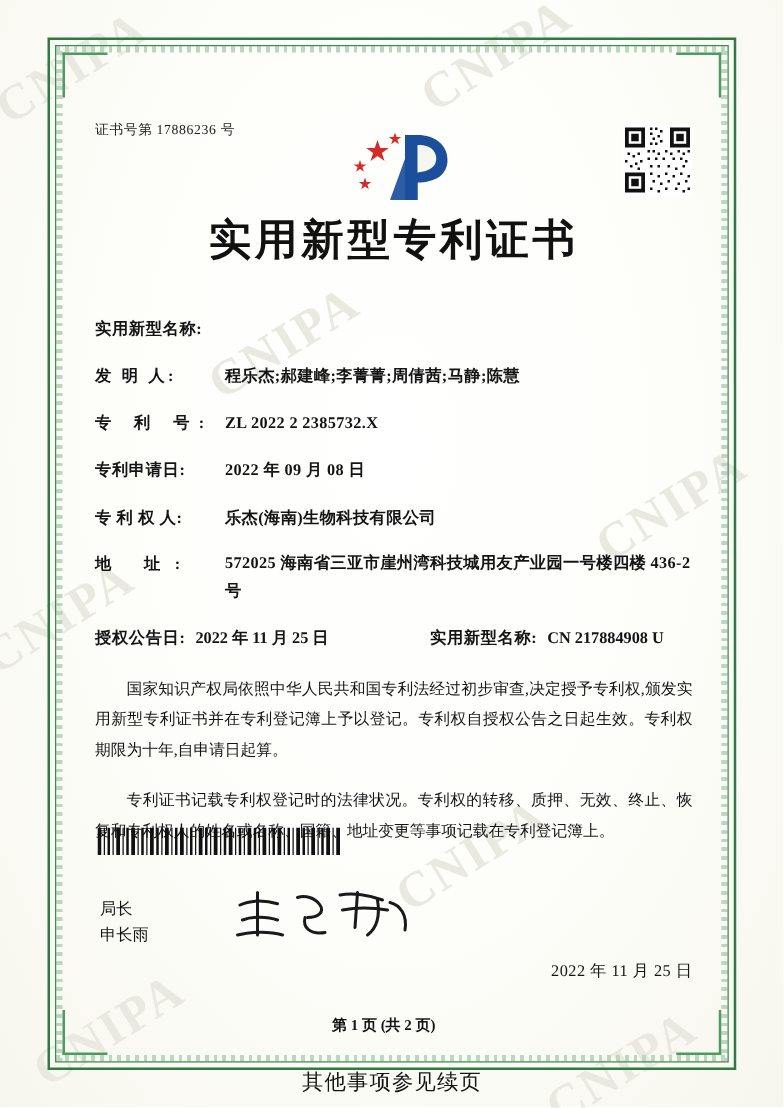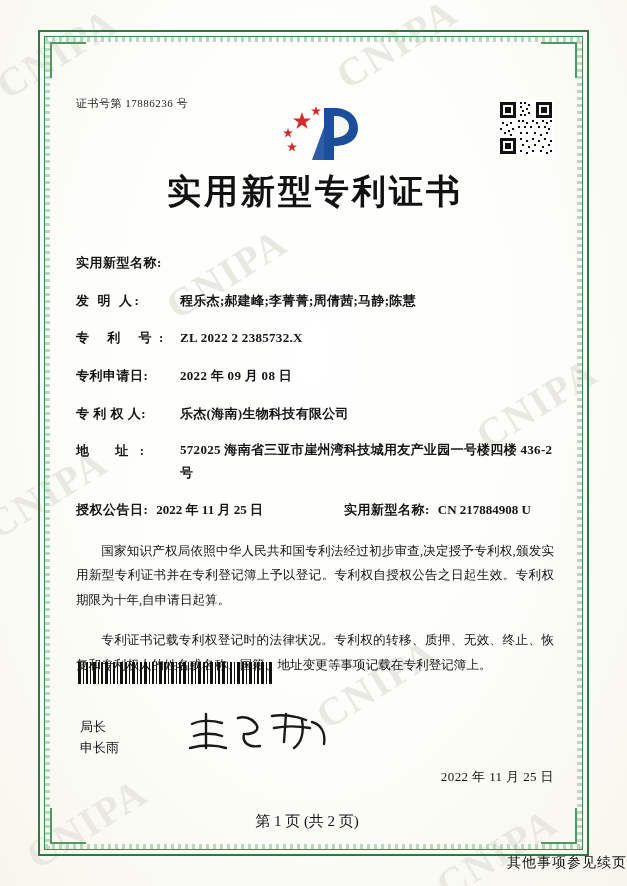--- a/index.html
+++ b/index.html
@@ -191,30 +191,31 @@
     font-size: 13px;
     color: #141414;
     letter-spacing: 0.4px;
   }
   .page-no {
     position: absolute;
     left: 0;
     right: 16px;
     top: 716px;
     text-align: center;
-    font-size: 15px;
-    color: #141414;
+    font-size: 12px;
+    color: #141414;
+    font-weight: bold;
   }
   .footer-note {
     position: absolute;
     left: 0;
     right: 0;
     top: 854px;
-    text-align: right;
-    font-size: 14px;
+    text-align: center;
+    font-size: 17px;
     color: #141414;
     letter-spacing: 1px;
   }
 </style>
 </head>
 <body>
 
 <div class="page">
 
   <div class="wm w1">CNIPA</div>

